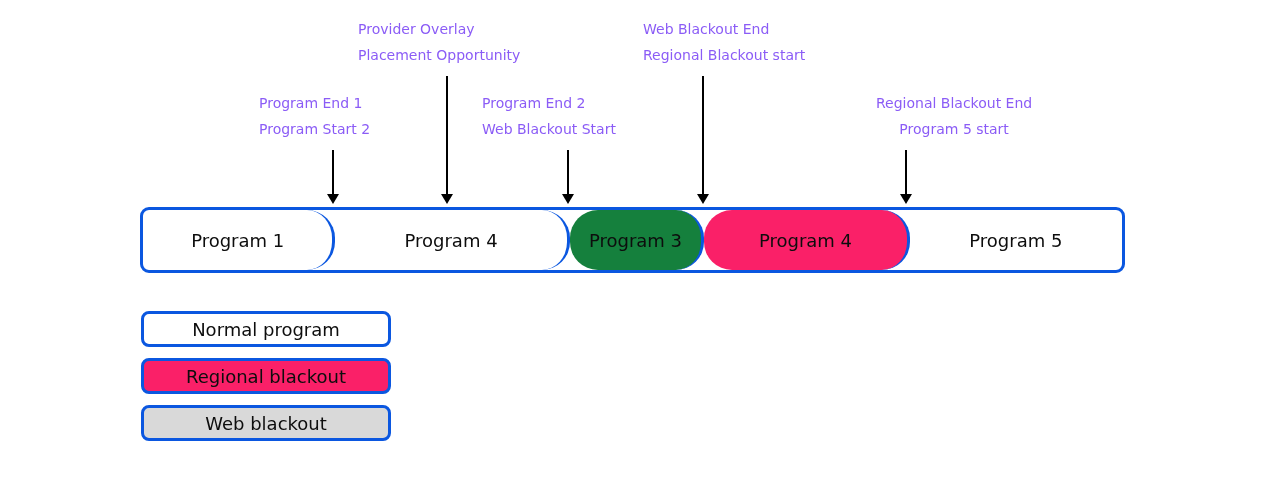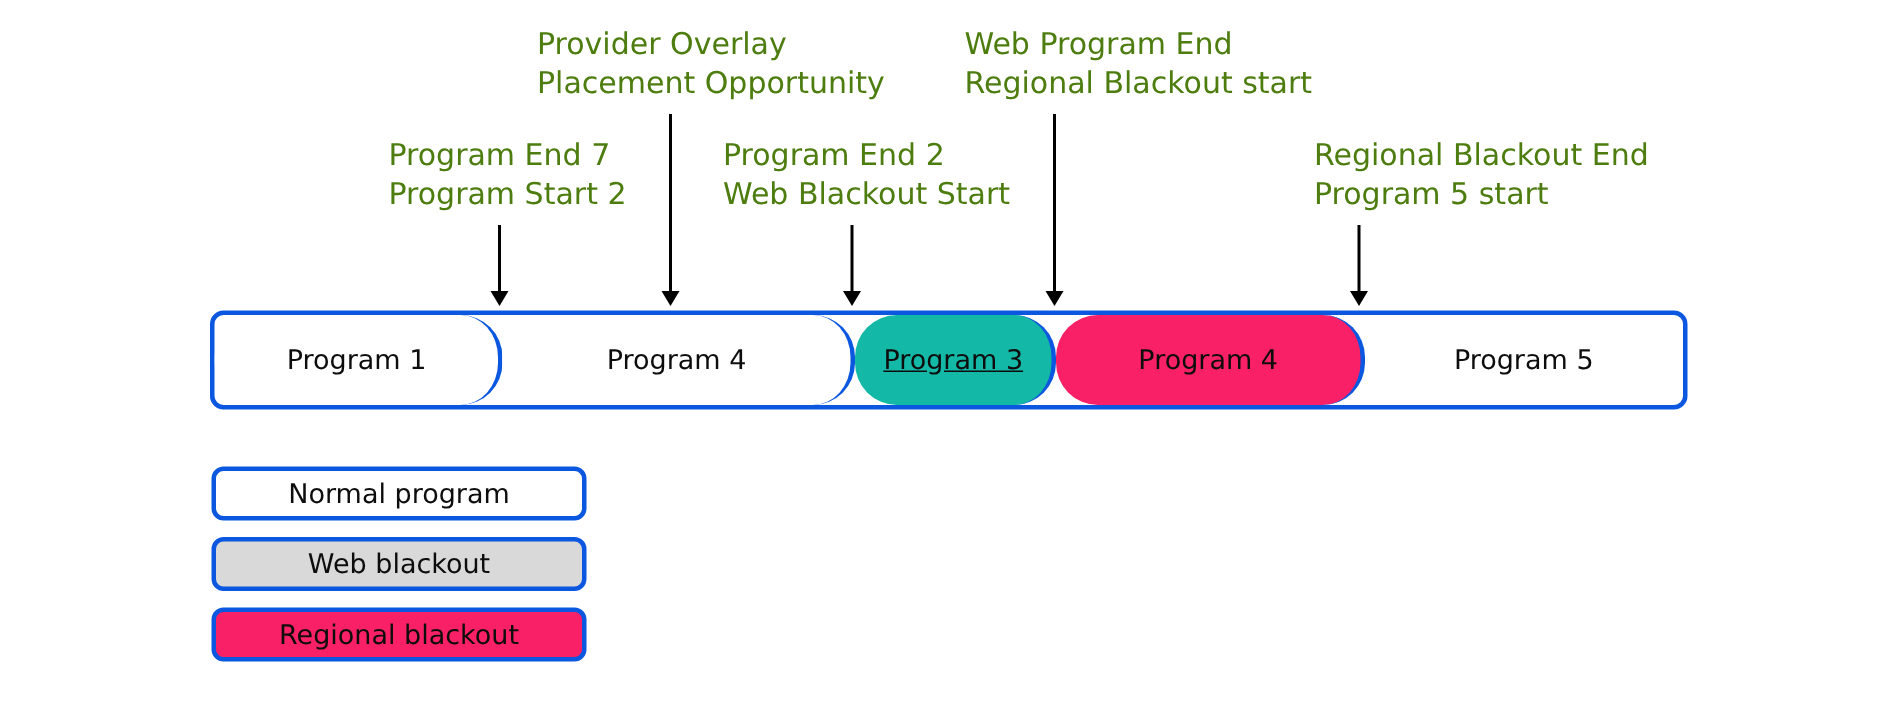--- a/index.html
+++ b/index.html
@@ -12,23 +12,23 @@
     width: 1265px;
     height: 483px;
     background: #ffffff;
     font-family: "DejaVu Sans", sans-serif;
     overflow: hidden;
   }
 
   
   .annot {
     position: absolute;
-    font-size: 20px;
+    font-size: 14px;
     line-height: 26px;
-    color: #4d7c0f;
+    color: #8b5cf6;
     white-space: nowrap;
     text-align: left;
   }
   .annot .ln { display: block; }
 
   
   .leader {
     position: absolute;
     width: 0;
     border-left: 2px solid #000000;
@@ -61,21 +61,21 @@
     display: flex;
     align-items: center;
     justify-content: center;
     font-size: 18px;
     color: #0d0d0d;
     background: #ffffff;
     border-right: 3px solid #0b57e0;
     border-radius: 28px;
   }
   .seg:last-child { border-right: none; }
-  .seg.gray { background: #14b8a6; text-decoration: underline; }
+  .seg.gray { background: #15803d; }
   .seg.pink { background: #fa2068; }
 
   
   #legend {
     position: absolute;
     left: 141px;
     top: 311px;
   }
   .legend-item {
     box-sizing: border-box;
@@ -93,40 +93,40 @@
   }
   .legend-item.gray { background: #d9d9d9; }
   .legend-item.pink { background: #fa2068; }
 </style>
 </head>
 <body>
 
 <div id="root">
 
   <div class="annot" style="left:259px; top:90px;">
-    <span class="ln">Program End 7</span>
+    <span class="ln">Program End 1</span>
     <span class="ln">Program Start 2</span>
   </div>
 
   <div class="annot" style="left:358px; top:16px;">
     <span class="ln">Provider Overlay</span>
     <span class="ln">Placement Opportunity</span>
   </div>
 
   <div class="annot" style="left:482px; top:90px;">
     <span class="ln">Program End 2</span>
     <span class="ln">Web Blackout Start</span>
   </div>
 
   <div class="annot" style="left:643px; top:16px;">
-    <span class="ln">Web Program End</span>
+    <span class="ln">Web Blackout End</span>
     <span class="ln">Regional Blackout start</span>
   </div>
 
-  <div class="annot" style="left:876px; top:90px;">
+  <div class="annot" style="left:876px; top:90px;text-align:center;">
     <span class="ln">Regional Blackout End</span>
     <span class="ln">Program 5 start</span>
   </div>
 
   <div class="leader" style="left:332px; top:150px; height:48px;"></div>
   <div class="arrowhead" style="left:327px; top:194px;"></div>
 
   <div class="leader" style="left:446px; top:76px; height:122px;"></div>
   <div class="arrowhead" style="left:441px; top:194px;"></div>
 
@@ -154,21 +154,21 @@
     </div>
     <div class="seg" style="width:213px;">
       <span>Program 5</span>
     </div>
   </div>
 
   <div id="legend">
     <div class="legend-item">
       <span>Normal program</span>
     </div>
+    <div class="legend-item pink">
+      <span>Regional blackout</span>
+    </div>
     <div class="legend-item gray">
       <span>Web blackout</span>
-    </div>
-    <div class="legend-item pink">
-      <span>Regional blackout</span>
     </div>
   </div>
 
 </div>
 
 </body></html>

